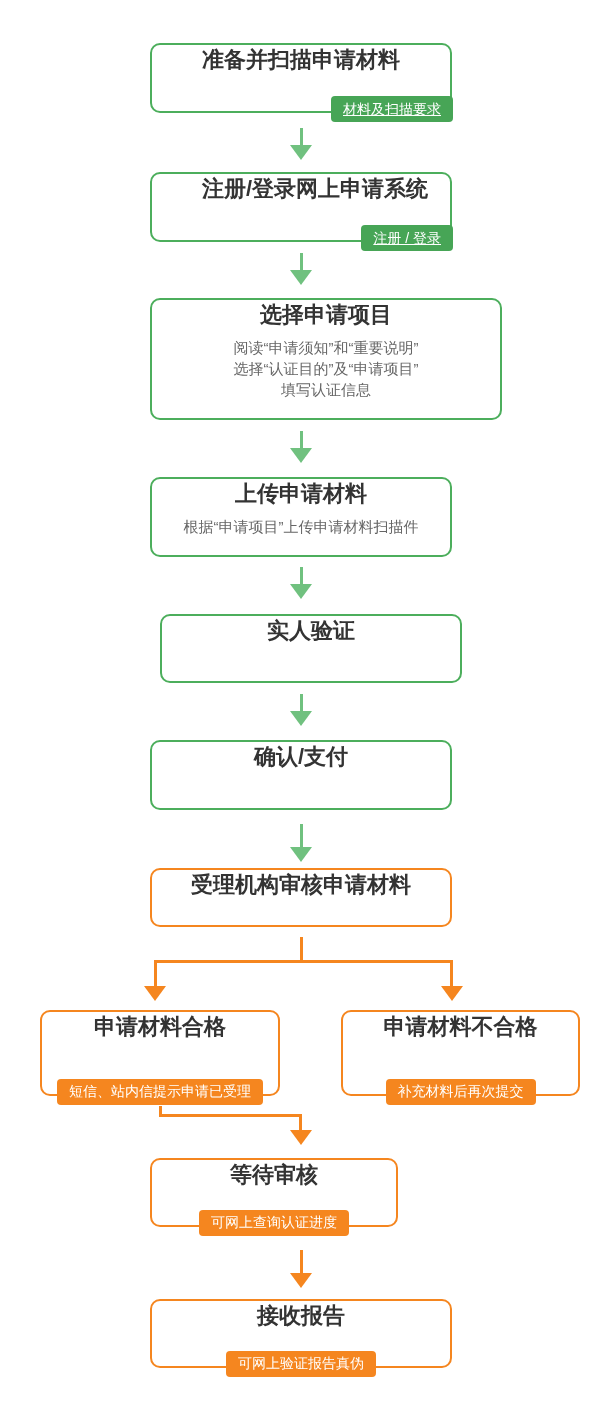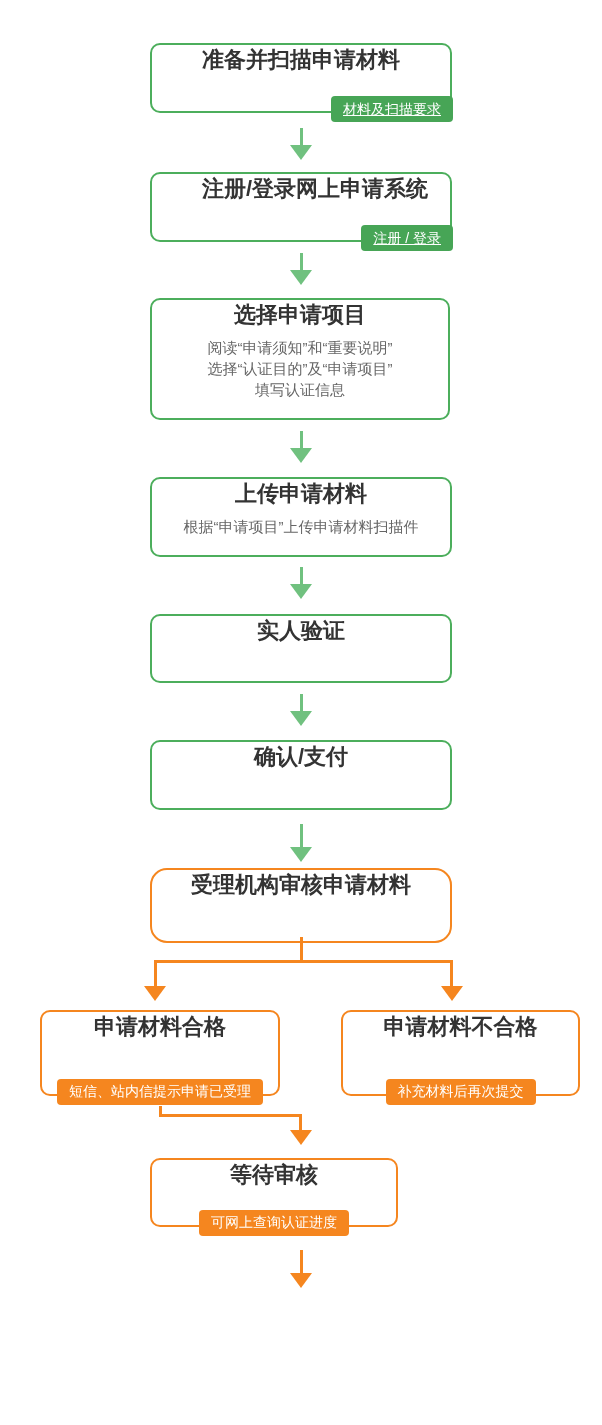--- a/index.html
+++ b/index.html
@@ -90,21 +90,21 @@
   <div class="box green" style="left:150px;top:172px;width:302px;height:70px;padding-left:28px;">
     <div class="title">注册/登录网上申请系统</div>
     <div class="badge green br">注册 / 登录</div>
   </div>
 
   <div class="varrow green" style="left:290px;top:253px;height:32px;">
     <div class="stem"></div>
     <div class="head"></div>
   </div>
 
-  <div class="box green" style="left:150px;top:298px;width:300px;height:122px;">
+  <div class="box green" style="left:150px;top:298px;width:352px;height:122px;">
     <div class="title">选择申请项目</div>
     <div class="subs">
       <div class="sub">阅读“申请须知”和“重要说明”</div>
       <div class="sub">选择“认证目的”及“申请项目”</div>
       <div class="sub">填写认证信息</div>
     </div>
   </div>
 
   <div class="varrow green" style="left:290px;top:431px;height:32px;">
     <div class="stem"></div>
@@ -116,39 +116,39 @@
     <div class="subs">
       <div class="sub">根据“申请项目”上传申请材料扫描件</div>
     </div>
   </div>
 
   <div class="varrow green" style="left:290px;top:567px;height:32px;">
     <div class="stem"></div>
     <div class="head"></div>
   </div>
 
-  <div class="box green" style="left:150px;top:614px;width:302px;height:69px;">
+  <div class="box green" style="left:160px;top:614px;width:302px;height:69px;">
     <div class="title">实人验证</div>
   </div>
 
   <div class="varrow green" style="left:290px;top:694px;height:32px;">
     <div class="stem"></div>
     <div class="head"></div>
   </div>
 
   <div class="box green" style="left:150px;top:740px;width:302px;height:70px;">
     <div class="title">确认/支付</div>
   </div>
 
   <div class="varrow green" style="left:290px;top:824px;height:38px;">
     <div class="stem"></div>
     <div class="head"></div>
   </div>
 
-  <div class="box orange" style="left:150px;top:868px;width:302px;height:75px;border-radius:17px;">
+  <div class="box orange" style="left:150px;top:868px;width:302px;height:59px;">
     <div class="title">受理机构审核申请材料</div>
   </div>
 
   <div class="seg" style="left:300px;top:937px;width:3px;height:25px;"></div>
   <div class="seg" style="left:154px;top:960px;width:299px;height:3px;"></div>
   <div class="seg" style="left:154px;top:960px;width:3px;height:27px;"></div>
   <div class="ahead" style="left:144px;top:986px;"></div>
   <div class="seg" style="left:450px;top:960px;width:3px;height:27px;"></div>
   <div class="ahead" style="left:441px;top:986px;"></div>
 
@@ -170,14 +170,18 @@
   <div class="box orange" style="left:150px;top:1158px;width:248px;height:69px;">
     <div class="title">等待审核</div>
     <div class="badge orange bc">可网上查询认证进度</div>
   </div>
 
   <div class="varrow orange" style="left:290px;top:1250px;height:38px;">
     <div class="stem"></div>
     <div class="head"></div>
   </div>
 
+  <div class="box orange" style="left:150px;top:1299px;width:302px;height:69px;">
+    <div class="title">接收报告</div>
+    <div class="badge orange bc">可网上验证报告真伪</div>
+  </div>
 
 </div>
 
 </body></html>

